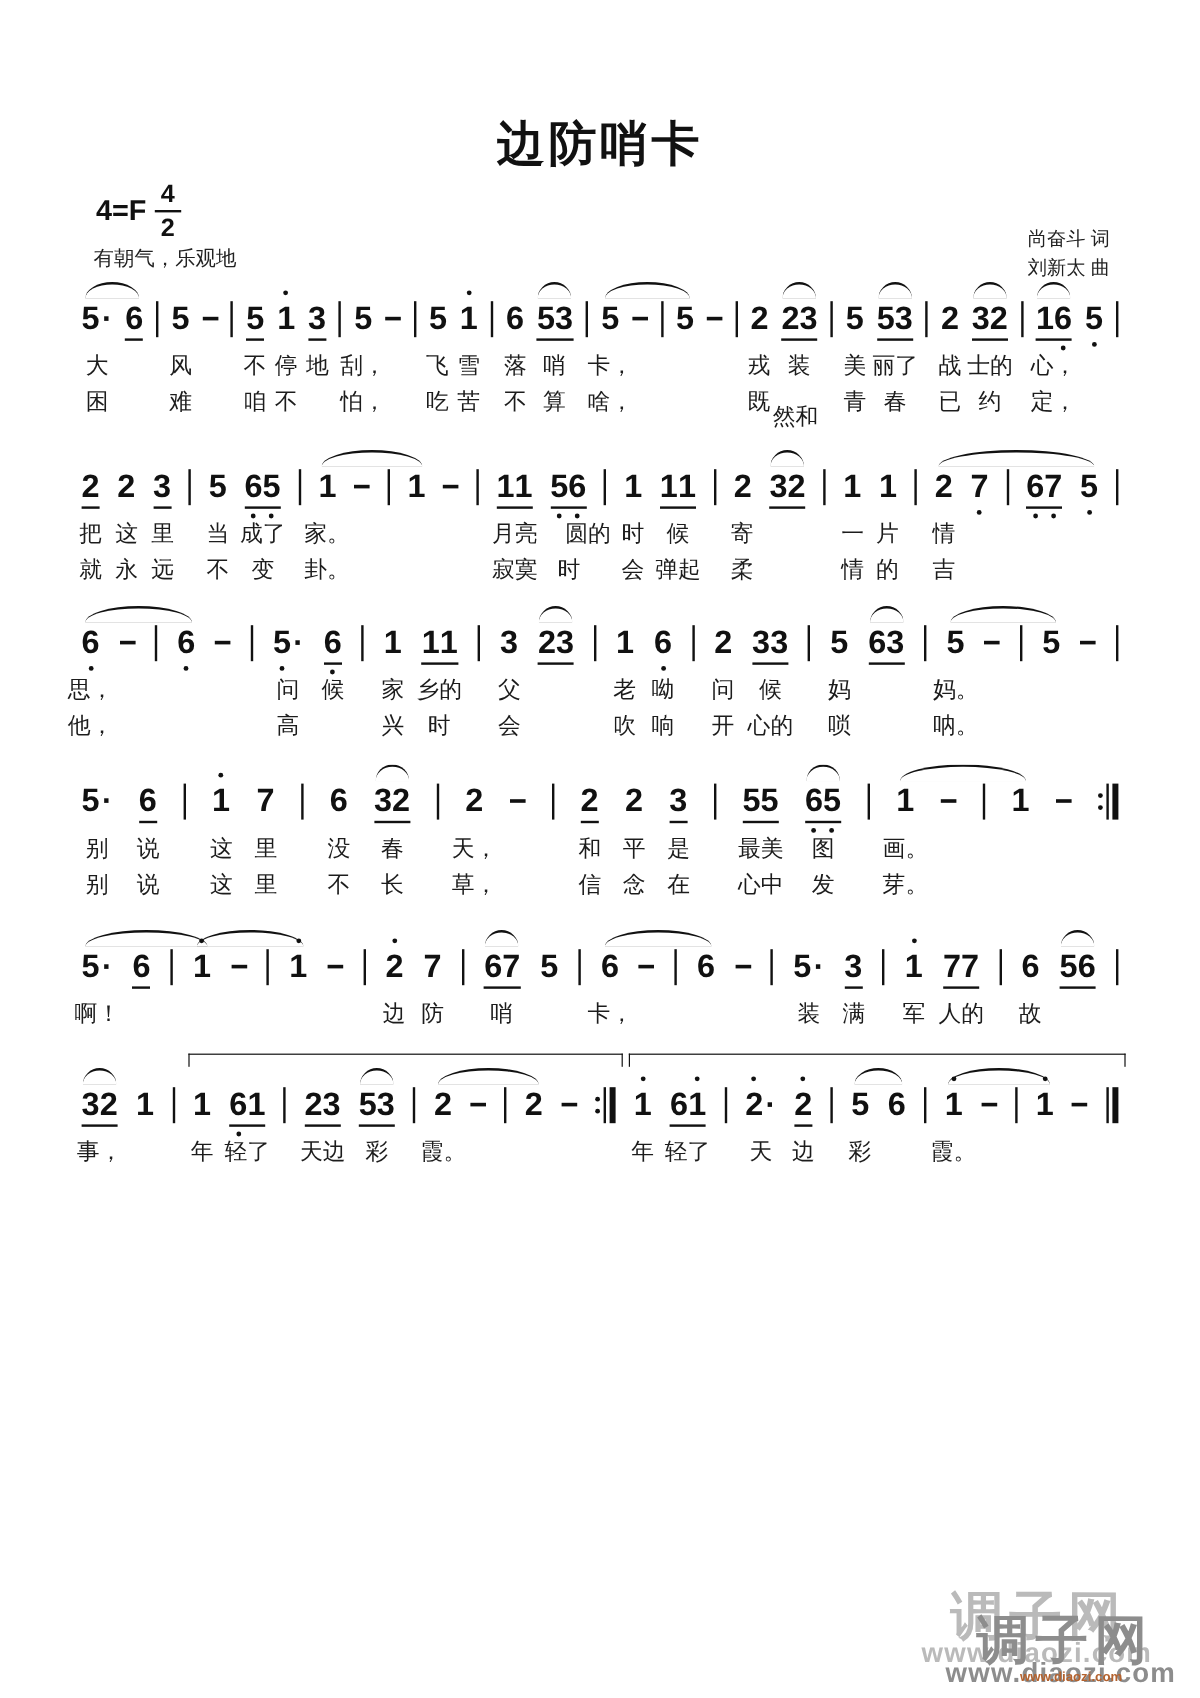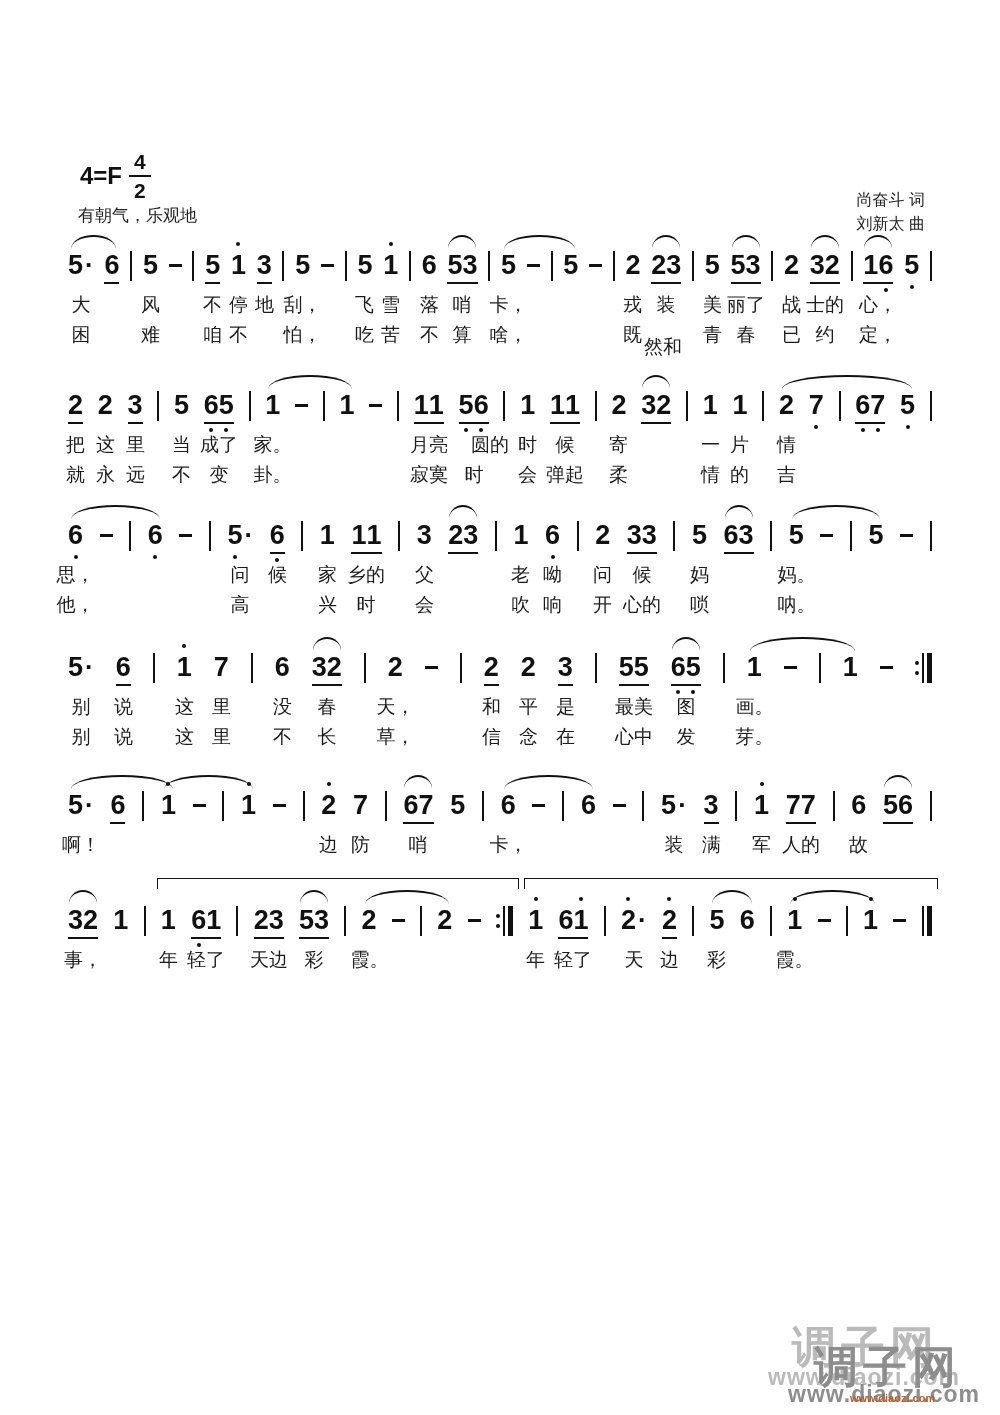--- a/index.html
+++ b/index.html
@@ -49,20 +49,21 @@
   
   .wm-name{position:absolute;font-size:44px;font-weight:bold;letter-spacing:5px;}
   .wm-url{position:absolute;font-size:23px;font-weight:bold;letter-spacing:1px;}
   .wm-micro{position:absolute;font-size:11px;font-weight:bold;}
 </style>
 </head>
 <body>
 
 <div class="page">
 
+  <h1 class="title">边防哨卡</h1>
 
   <div class="keysig">
     <span>4=F</span>
     <span class="frac">
       <span class="num">4</span>
       <span class="den">2</span>
     </span>
   </div>
 
   <div class="mood">有朝气，乐观地</div>

